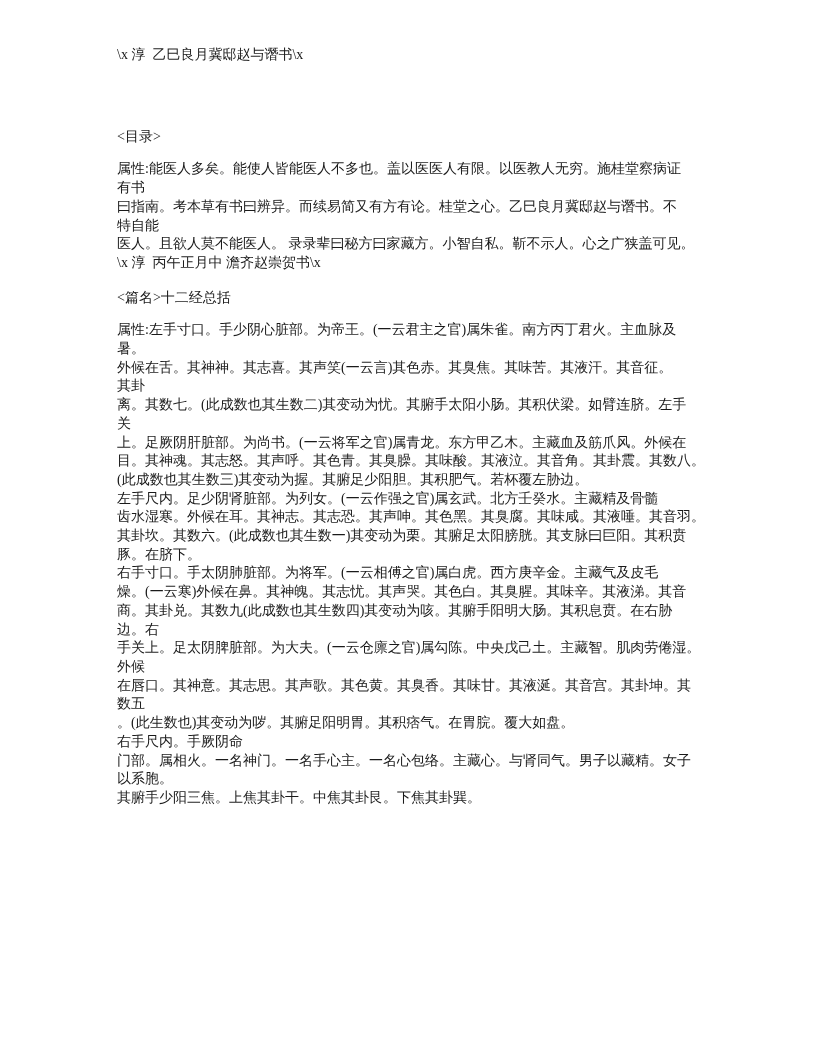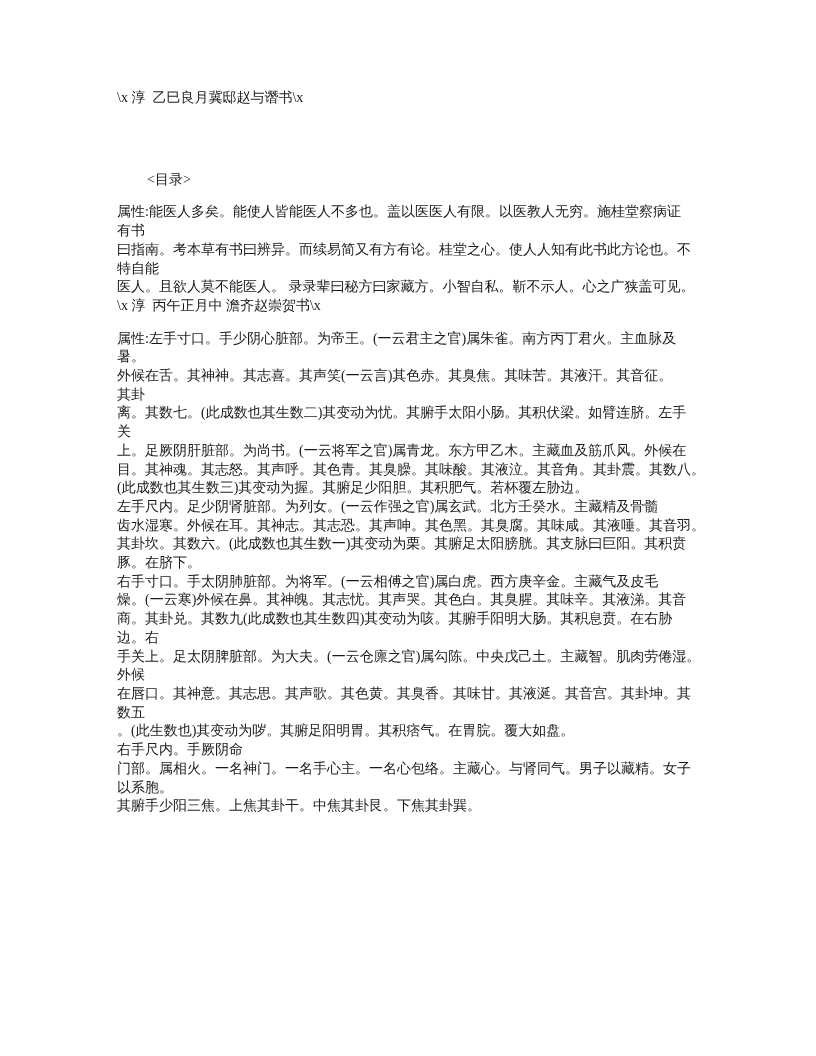--- a/index.html
+++ b/index.html
@@ -9,28 +9,27 @@
   }
   .page {
     position: relative;
     width: 816px;
     height: 1056px;
     background: #ffffff;
     overflow: hidden;
     font-family: "Liberation Serif", "DejaVu Serif", serif;
     color: #1a1a1a;
     box-sizing: border-box;
-    padding: 89px 79px 0 117px;
+    padding: 46px 79px 0 117px;
     font-size: 14px;
     line-height: 18.7px;
   }
   .line {
     white-space: pre-wrap;
     width: 660px;
-    margin-left: 30px;
   }
   .para {
     white-space: pre-wrap;
     width: 660px;
   }
   .colophon-top { margin: 0; }
   .sec1-toc  { margin-top: 63px; }
   .sec-title { margin-top: 15px; }
   .sec-para  { margin-top: 14px; }
   .sec2-toc  { margin-top: 53px; }
@@ -40,27 +39,28 @@
 <body>
 
 <div class="page">
 
   <div class="line colophon-top">\x 淳  乙巳良月冀邸赵与谮书\x</div>
 
   <div>
     <div class="line sec1-toc">&lt;目录&gt;</div>
     <div class="para sec-para">属性:能医人多矣。能使人皆能医人不多也。盖以医医人有限。以医教人无穷。施桂堂察病证
 有书
-曰指南。考本草有书曰辨异。而续易简又有方有论。桂堂之心。使人人知有此书此方论也。不
+曰指南。考本草有书曰辨异。而续易简又有方有论。桂堂之心。乙巳良月冀邸赵与谮书。不
 特自能
 医人。且欲人莫不能医人。 录录辈曰秘方曰家藏方。小智自私。靳不示人。心之广狭盖可见。
 \x 淳  丙午正月中 澹齐赵崇贺书\x</div>
   </div>
 
   <div>
+    <div class="line sec2-title sec-title">&lt;篇名&gt;十二经总括</div>
     <div class="para sec-para">属性:左手寸口。手少阴心脏部。为帝王。(一云君主之官)属朱雀。南方丙丁君火。主血脉及
 暑。
 外候在舌。其神神。其志喜。其声笑(一云言)其色赤。其臭焦。其味苦。其液汗。其音征。
 其卦
 离。其数七。(此成数也其生数二)其变动为忧。其腑手太阳小肠。其积伏梁。如臂连脐。左手
 关
 上。足厥阴肝脏部。为尚书。(一云将军之官)属青龙。东方甲乙木。主藏血及筋爪风。外候在
 目。其神魂。其志怒。其声呼。其色青。其臭臊。其味酸。其液泣。其音角。其卦震。其数八。
 (此成数也其生数三)其变动为握。其腑足少阳胆。其积肥气。若杯覆左胁边。
 左手尺内。足少阴肾脏部。为列女。(一云作强之官)属玄武。北方壬癸水。主藏精及骨髓

